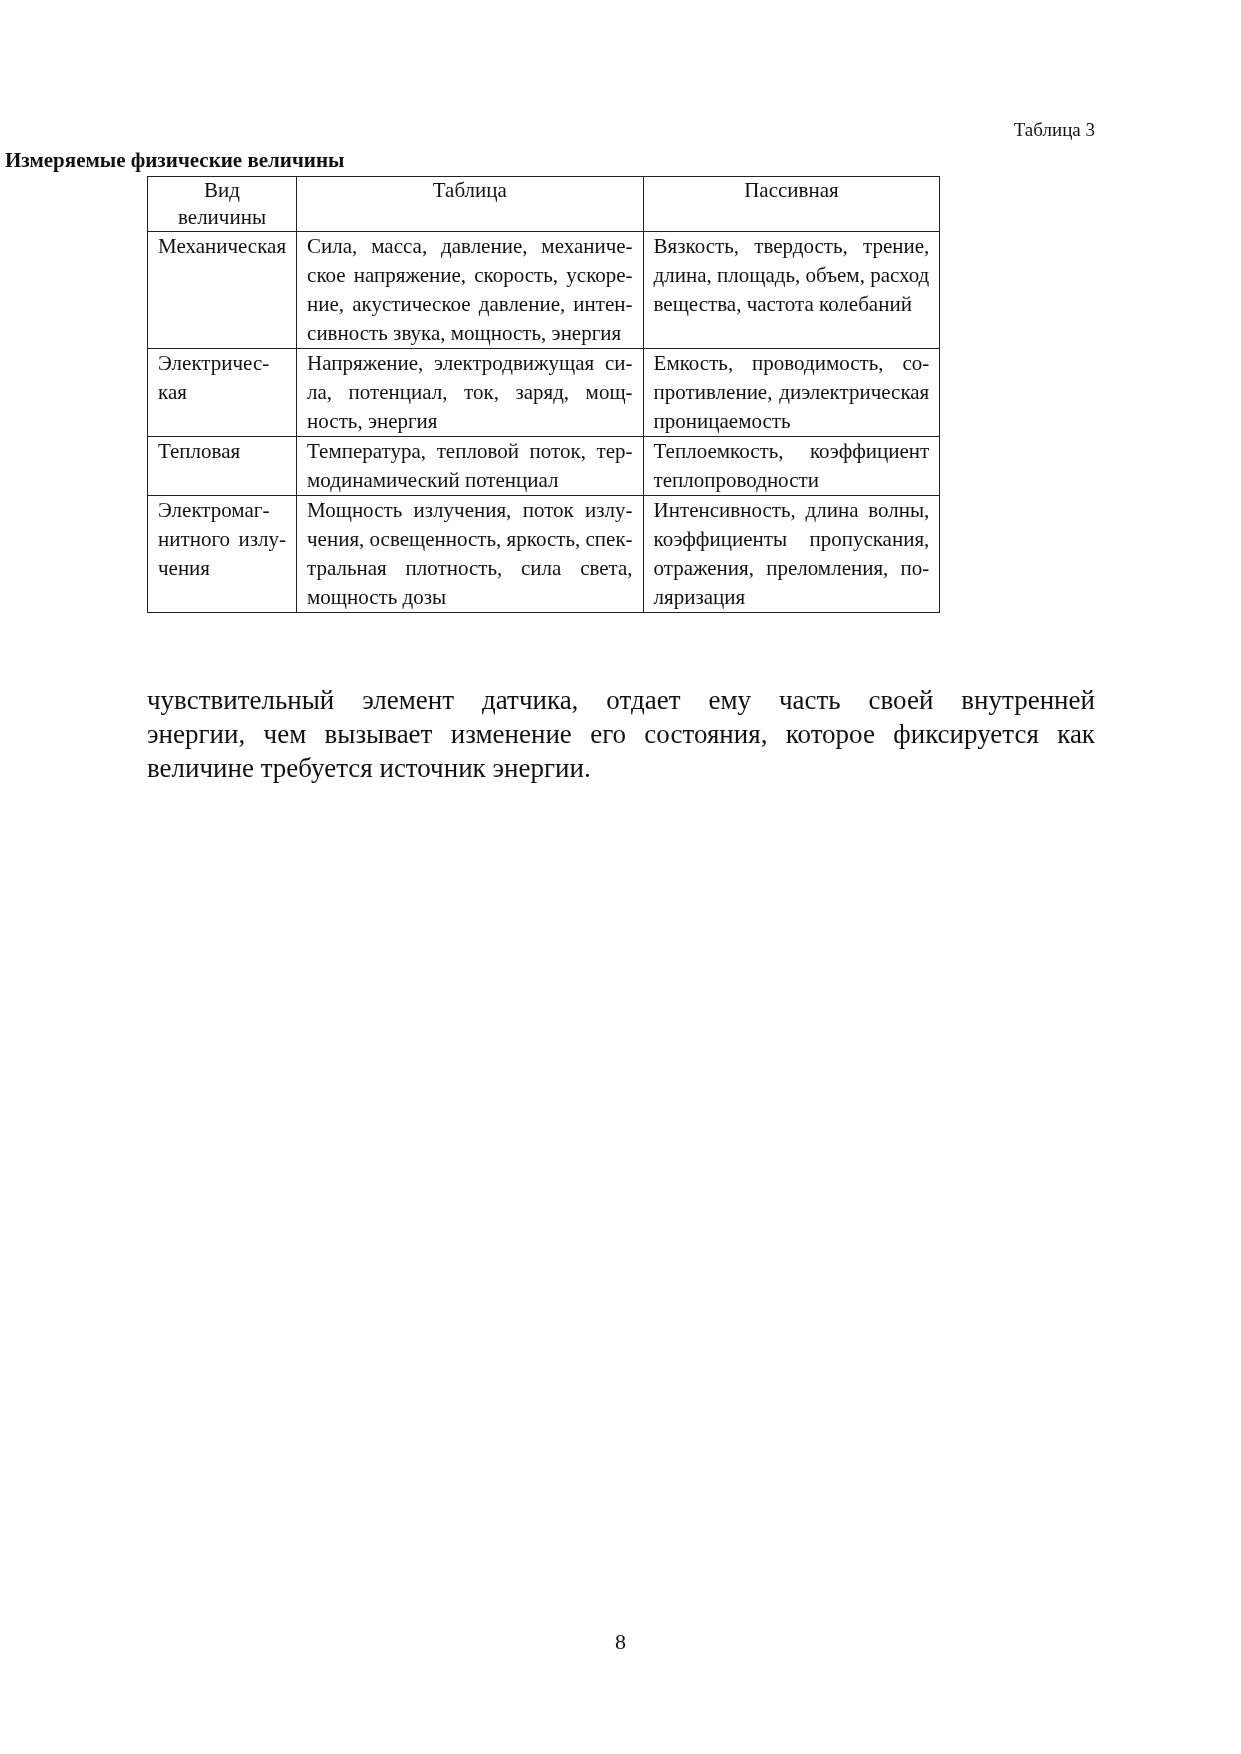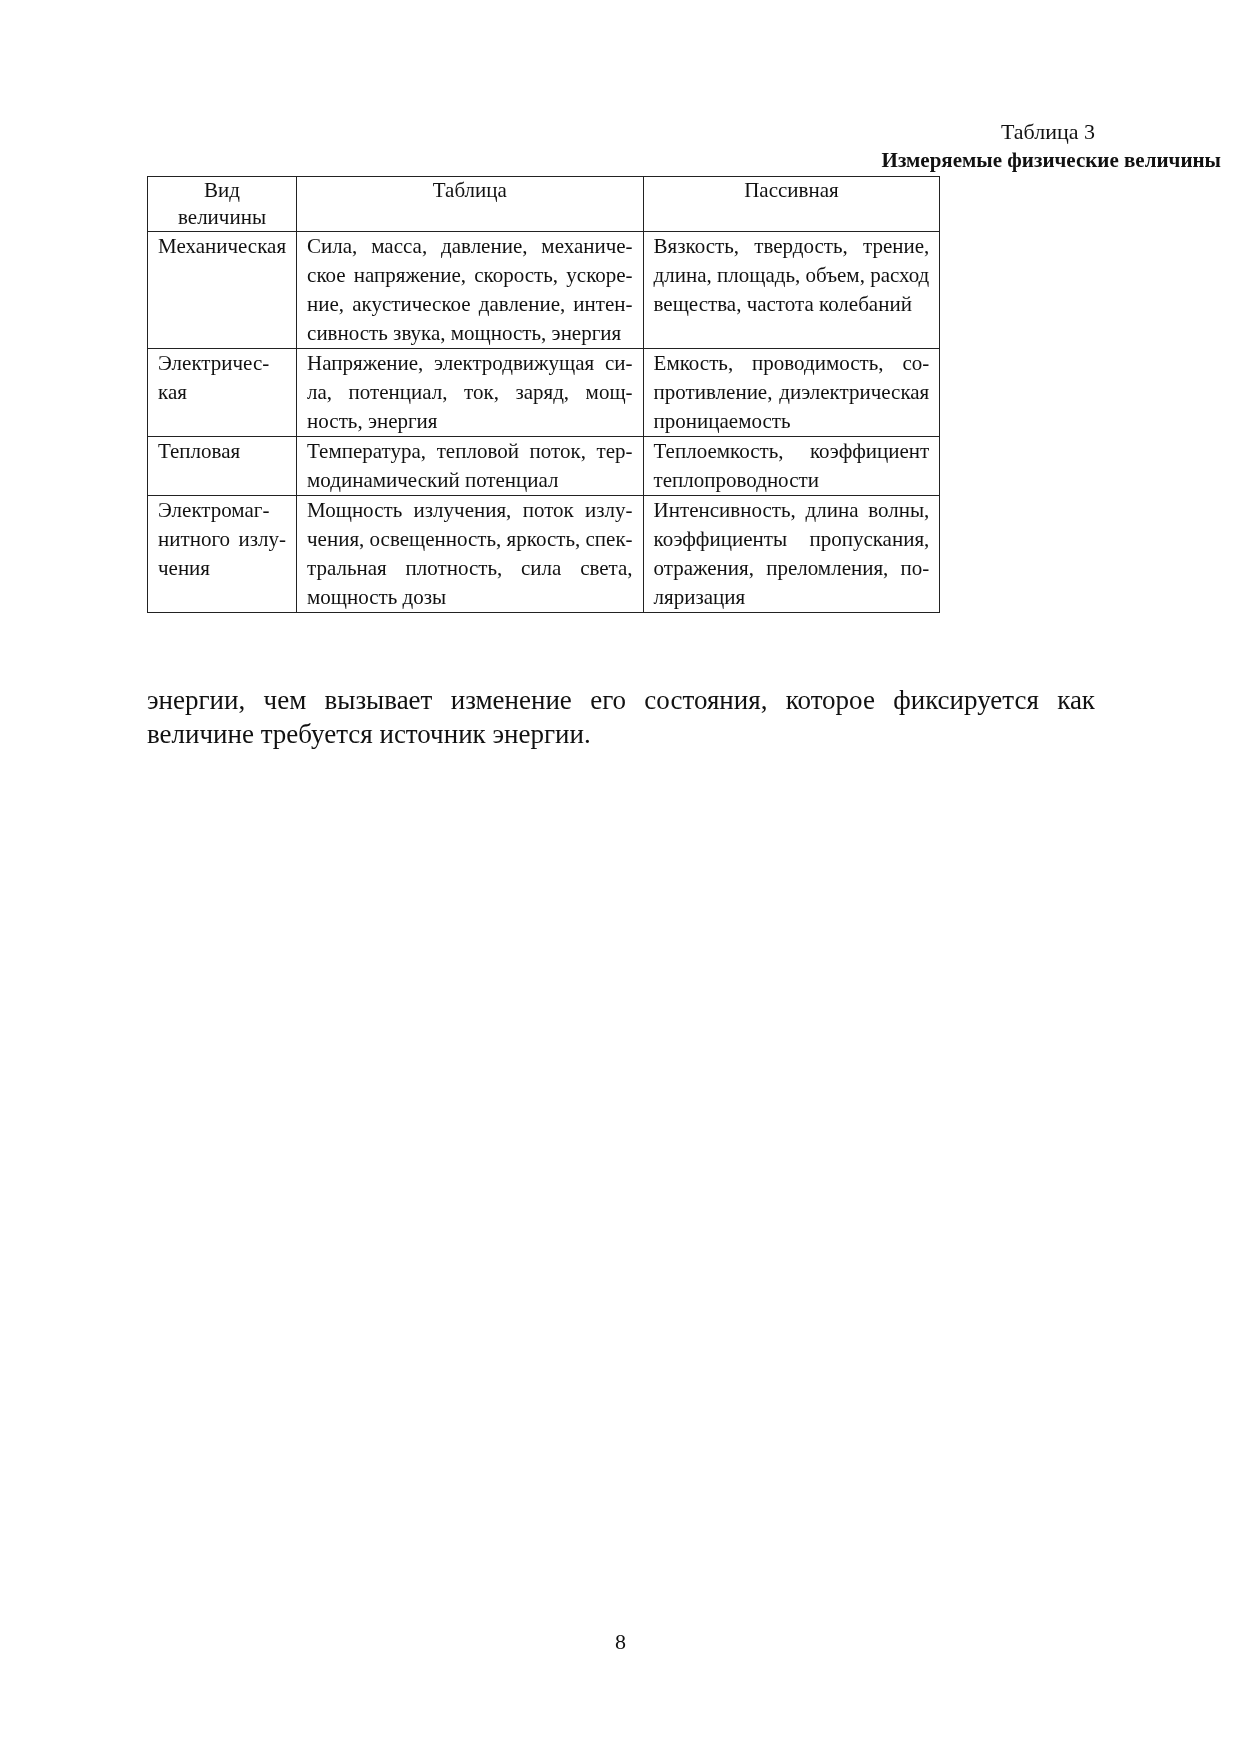--- a/index.html
+++ b/index.html
@@ -1,18 +1,18 @@
 <!DOCTYPE html>
 <html><head>
 <meta charset="utf-8">
 <style>
   html, body { margin:0; padding:0; background:#fff; }
   body { width:1241px; height:1754px; position:relative; font-family:"Liberation Serif", serif; color:#111; }
-  .caption { position:absolute; right:146px; top:119px; font-size:22px;font-family:Liberation Serif, serif; }
-  .title { position:absolute; left:0; width:1221px; text-align:right; top:148px; font-size:21px; font-weight:bold; padding-left:0; }
+  .caption { position:absolute; right:146px; top:119px; font-size:19px;font-family:Liberation Serif, serif; }
+  .title { position:absolute; left:0; width:1221px; text-align:left; top:148px; font-size:21px; font-weight:bold; padding-left:0; }
   .title span { display:inline-block; margin-left:5px; }
   table { position:absolute; left:147px; top:176px; width:780px; border-collapse:collapse; font-size:21px; line-height:29px; }
   td, th { border:1px solid #222; vertical-align:top; padding:0 10px; font-weight:normal; }
   th { text-align:center; line-height:27px; }
   td.c1 { width:158px; text-align:left; }
   td.c2 { width:393px; }
   td.c3 { width:335px; }
   .ln { display:block; text-align:justify; text-align-last:justify; white-space:nowrap; }
   .ln.last { text-align-last:left; }
   .para { position:absolute; left:147px; top:683px; width:948px; font-size:27px; line-height:34px; }
@@ -97,17 +97,18 @@
           <span class="ln">Интенсивность, длина волны,</span>
           <span class="ln">коэффициенты пропускания,</span>
           <span class="ln">отражения, преломления, по-</span>
           <span class="ln last">ляризация</span>
         </td>
       </tr>
     </tbody>
 </table>
 
 <div class="para" id="para">
+    <span class="pl">чувствительный элемент датчика, отдает ему часть своей внутренней</span>
     <span class="pl">энергии, чем вызывает изменение его состояния, которое фиксируется как</span>
     <span class="pl last">величине требуется источник энергии.</span>
   </div>
 
 <div class="pagenum">8</div>
 
 </body></html>

